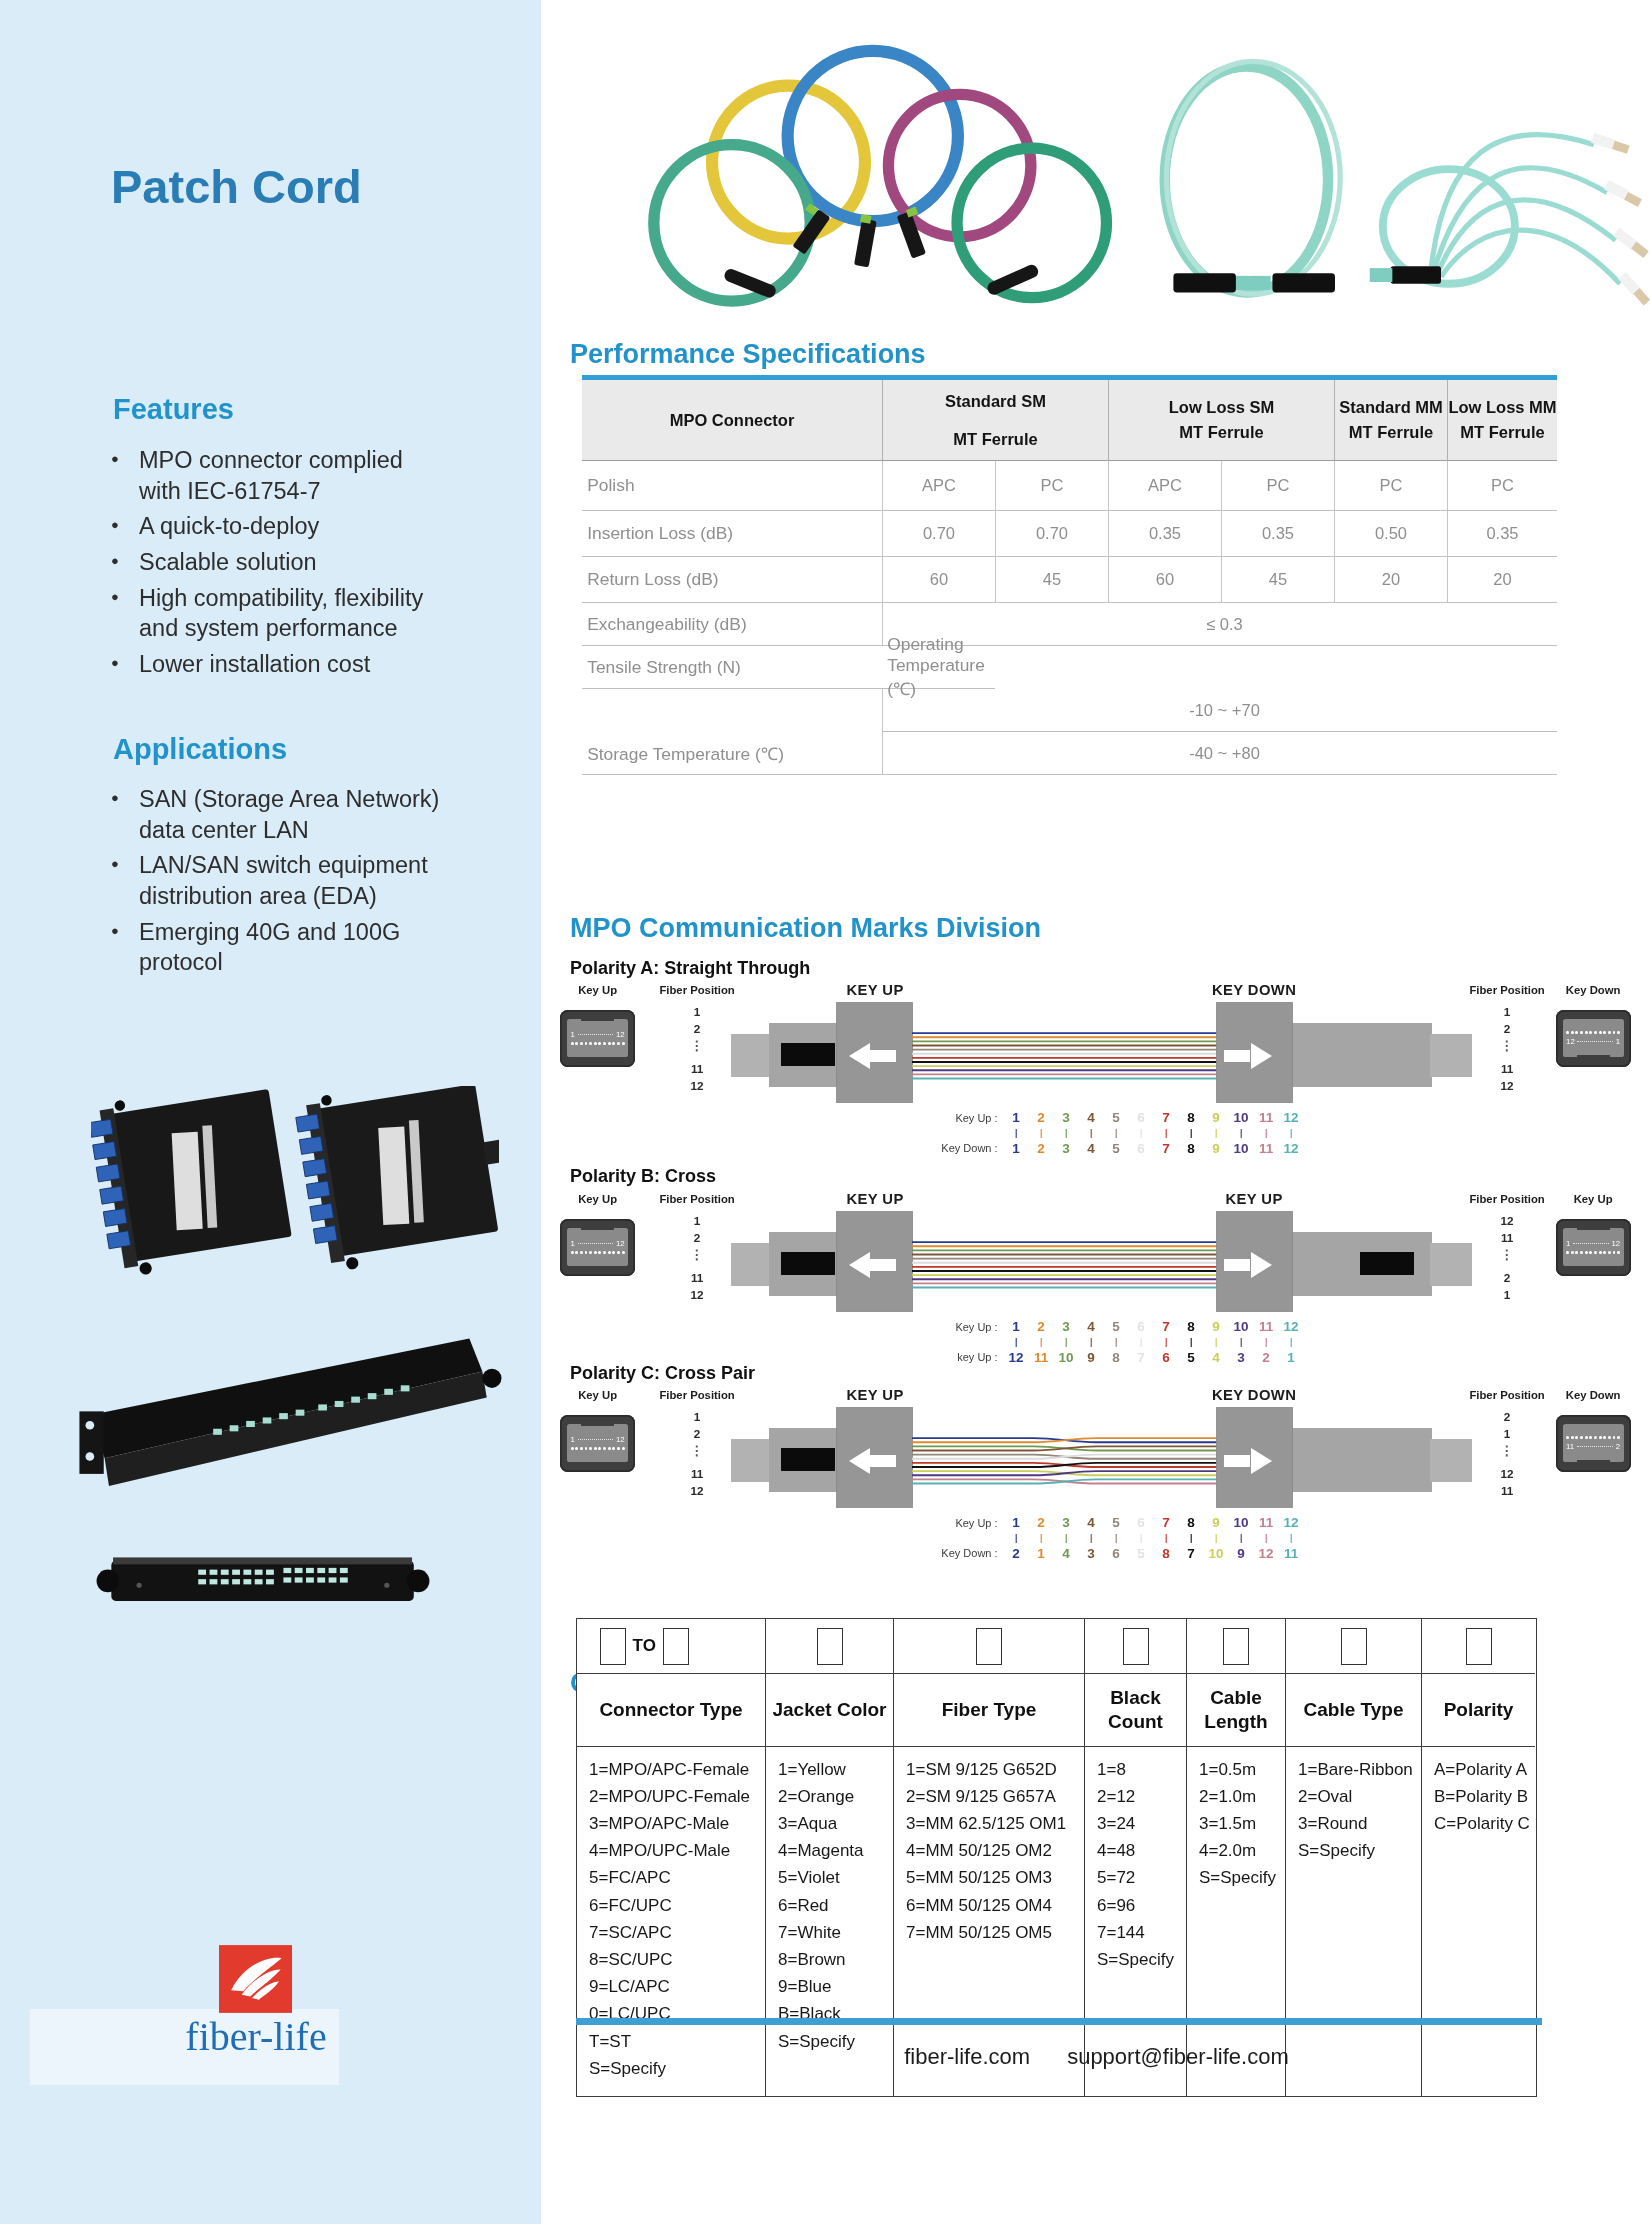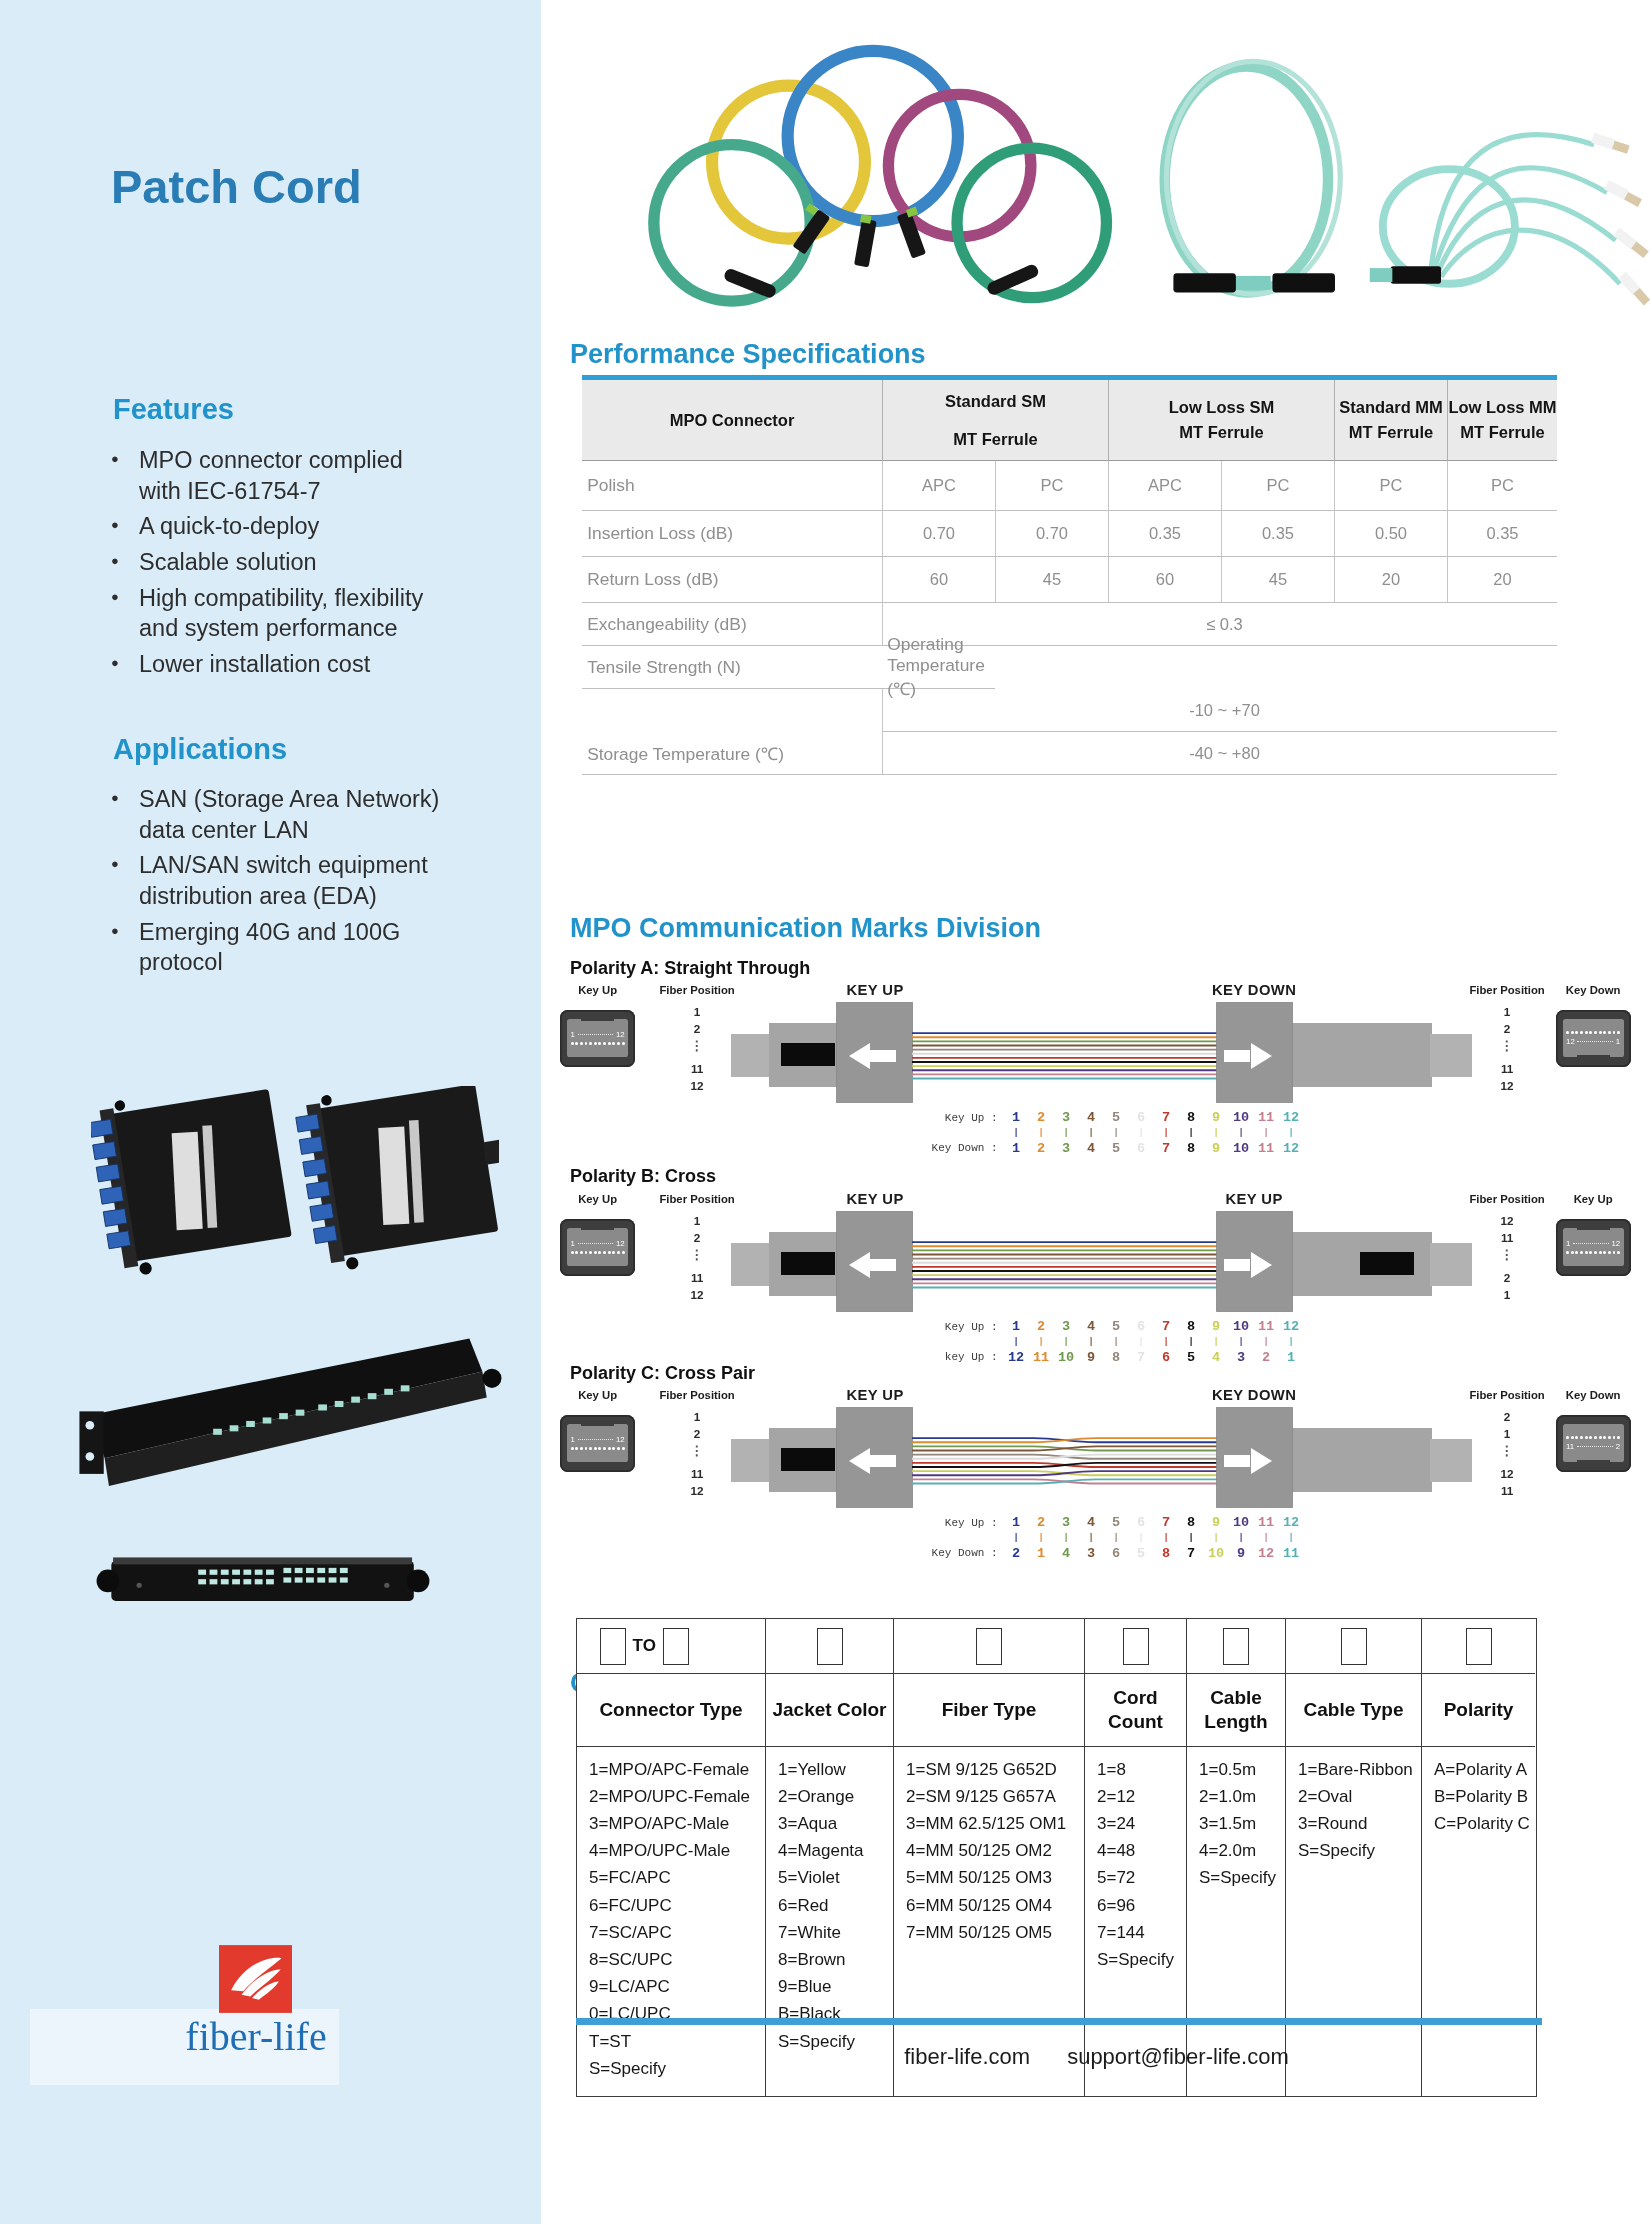--- a/index.html
+++ b/index.html
@@ -71,21 +71,21 @@
   .ckey{position:absolute;top:63px;width:54px;height:22.6px;background:#0b0b0b;}
   .cblock{position:absolute;top:22.6px;width:75px;height:99px;background:#969696;box-shadow:0 0 0 0.9px #898989;}
   .triL{position:absolute;left:292px;top:63px;width:0;height:0;border-right:21px solid #fff;
         border-top:13px solid transparent;border-bottom:13px solid transparent;}
   .stemL{position:absolute;left:313px;top:70px;width:26px;height:12px;background:#fff;}
   .triR{position:absolute;left:694px;top:63px;width:0;height:0;border-left:21px solid #fff;
         border-top:13px solid transparent;border-bottom:13px solid transparent;}
   .stemR{position:absolute;left:667px;top:70px;width:26px;height:12px;background:#fff;}
   .ribbon{position:absolute;left:355px;top:50px;}
   .pmap{position:absolute;left:358px;top:129px;width:417px;}
-  .map-row{display:flex;align-items:center;height:17.4px;font-family:Liberation Mono, monospace;}
+  .map-row{display:flex;align-items:center;height:17.4px;}
   .map-bars{height:13px;}
   .map-label{width:83px;text-align:right;padding-right:6px;font-size:11px;color:#3c3c3c;}
   .map-num{width:25px;text-align:center;font-size:13.5px;font-weight:bold;}
   .map-bars .map-num{font-size:8.7px;}
 
   
   #ord-table{position:absolute;left:35px;top:1618px;width:959px;display:grid;
              grid-template-columns:189px 128px 191px 102px 99px 136px 113px;
              border:1.7px solid #3c3c3c;background:#fff;}
   .ot-box{height:54px;display:flex;align-items:center;justify-content:center;
@@ -386,21 +386,21 @@
         </div>
         <div class="ot-box">
           <span class="obox"></span>
         </div>
         <div class="ot-box last">
           <span class="obox"></span>
         </div>
         <div class="ot-head">Connector Type</div>
         <div class="ot-head">Jacket Color</div>
         <div class="ot-head">Fiber Type</div>
-        <div class="ot-head">Cord Count</div>
+        <div class="ot-head">Black Count</div>
         <div class="ot-head">Cable Length</div>
         <div class="ot-head">Cable Type</div>
         <div class="ot-head last">Polarity</div>
         <div class="ot-opts">1=MPO/APC-Female
 2=MPO/UPC-Female
 3=MPO/APC-Male
 4=MPO/UPC-Male
 5=FC/APC
 6=FC/UPC
 7=SC/APC

